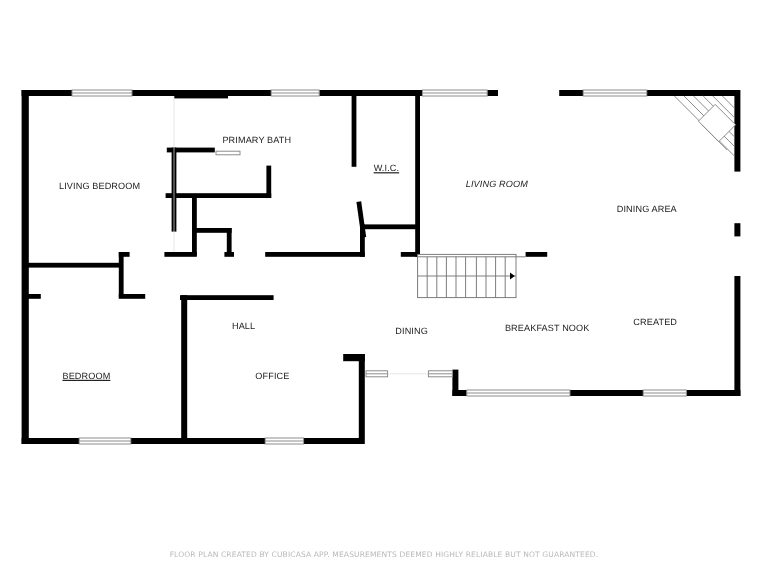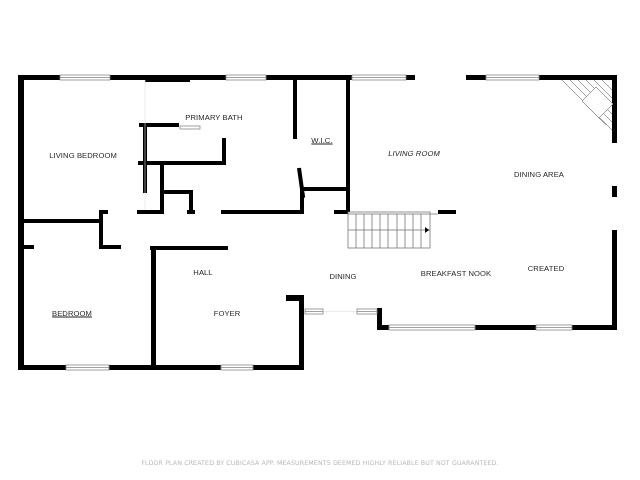--- a/index.html
+++ b/index.html
@@ -132,16 +132,16 @@
 <div class="room-label" style="left:83px;top:155px;">LIVING BEDROOM</div>
 <div class="room-label" style="left:214px;top:117px;">PRIMARY BATH</div>
 <div class="room-label" style="left:322px;top:140px;text-decoration:underline;">W.I.C.</div>
 <div class="room-label" style="left:414px;top:153px;font-style:italic;">LIVING ROOM</div>
 <div class="room-label" style="left:539px;top:174px;">DINING AREA</div>
 <div class="room-label" style="left:203px;top:232px;margin-top:40px;">HALL</div>
 <div class="room-label" style="left:343px;top:276px;">DINING</div>
 <div class="room-label" style="left:436px;top:273px;margin-left:20px;">BREAKFAST NOOK</div>
 <div class="room-label" style="left:546px;top:268px;">CREATED</div>
 <div class="room-label" style="left:72px;top:313px;text-decoration:underline;">BEDROOM</div>
-<div class="room-label" style="left:227px;top:313px;">FOYER</div>
+<div class="room-label" style="left:227px;top:313px;">OFFICE</div>
 </div>
 
 <div class="footer">FLOOR PLAN CREATED BY CUBICASA APP. MEASUREMENTS DEEMED HIGHLY RELIABLE BUT NOT GUARANTEED.</div>
 
 </body></html>

